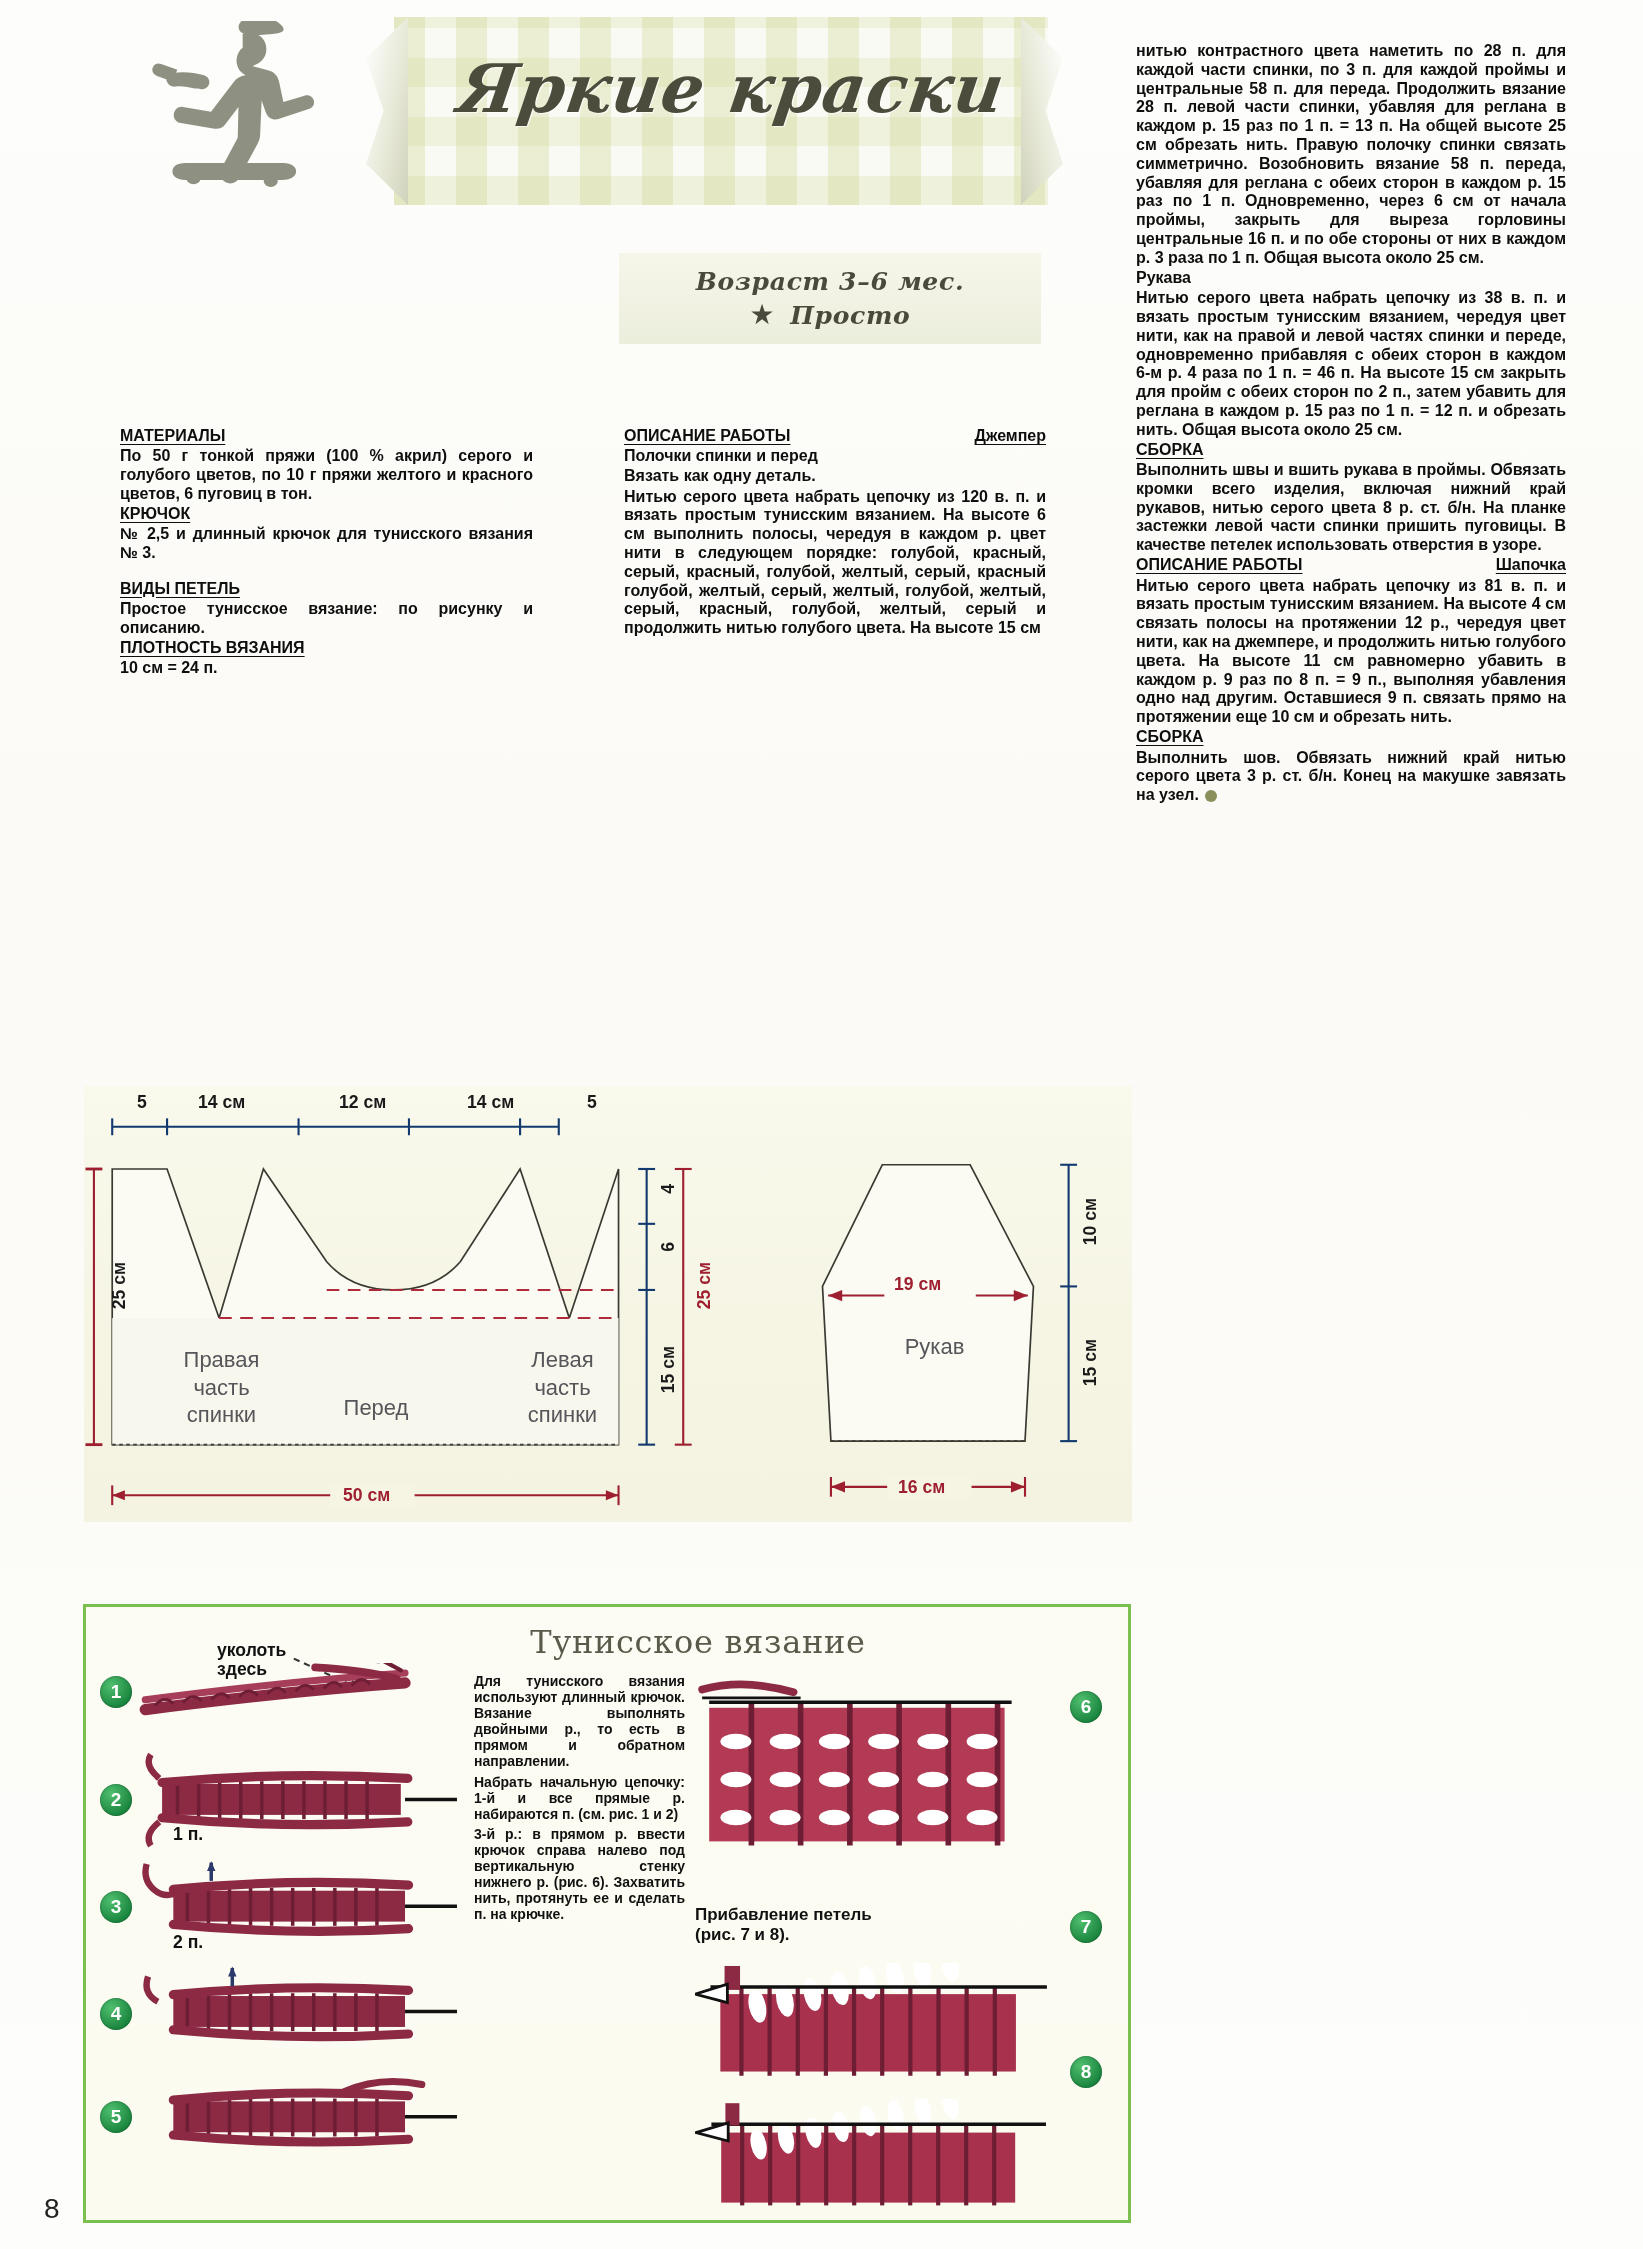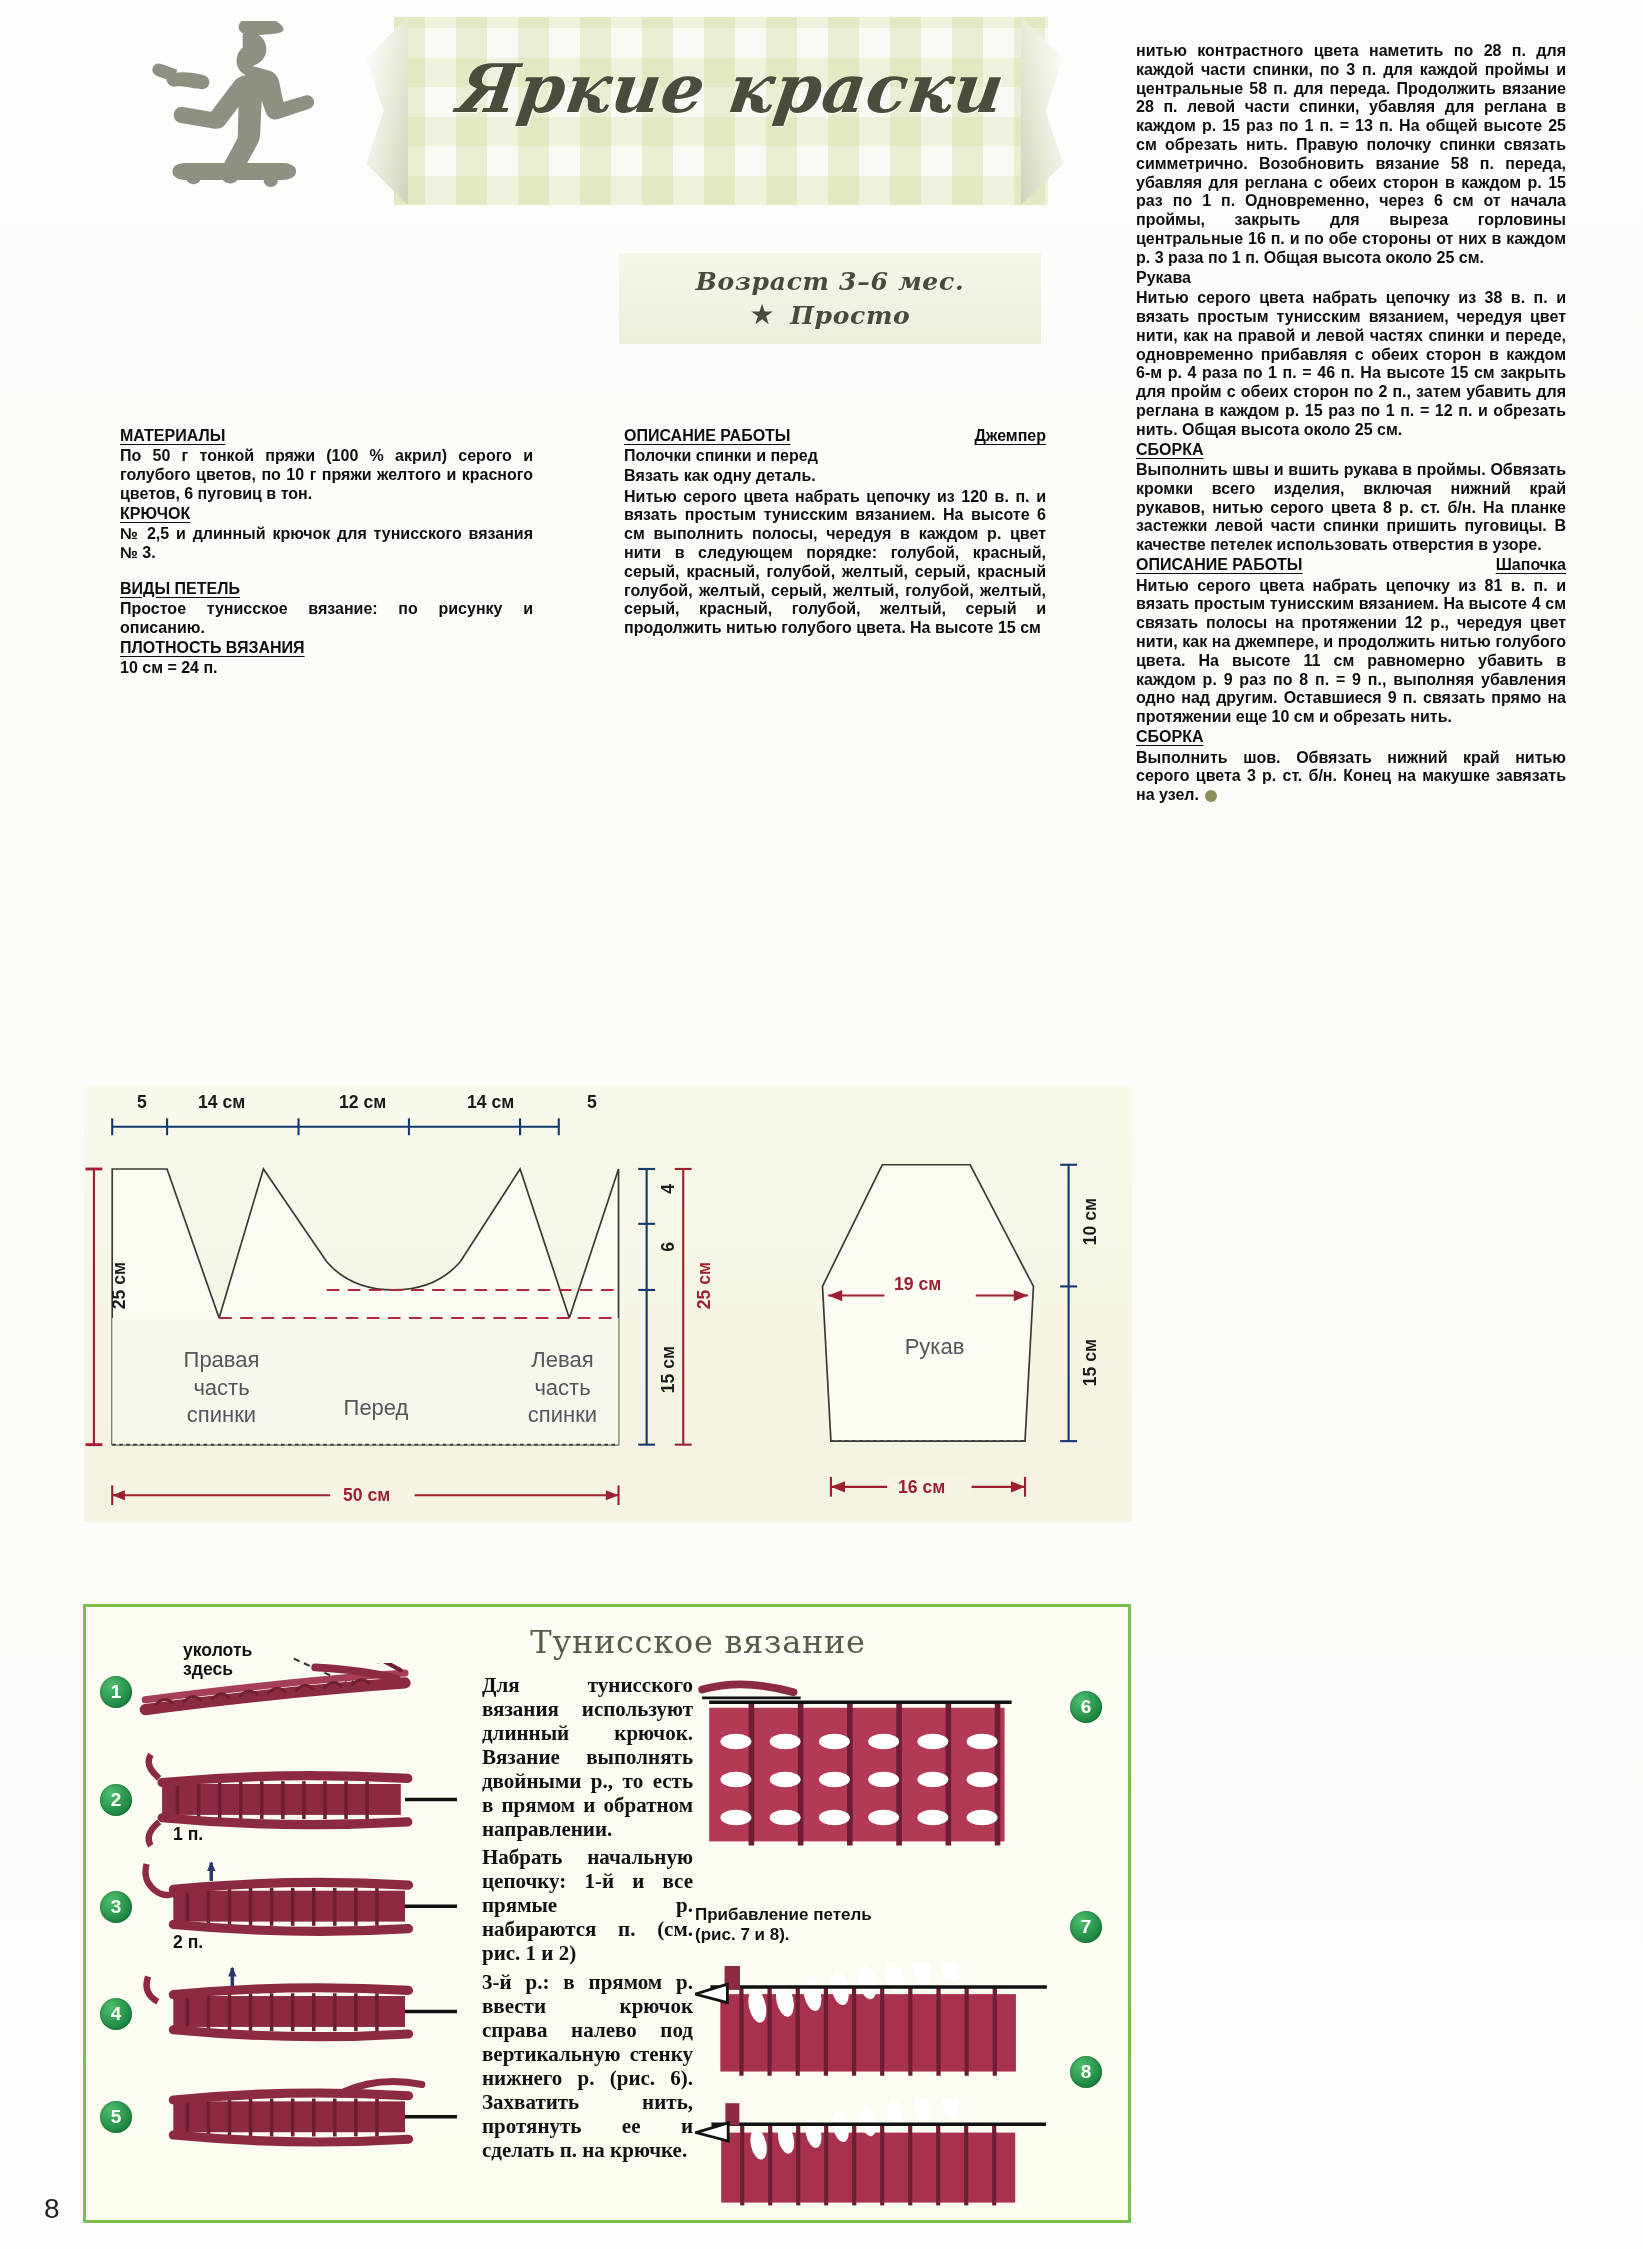--- a/index.html
+++ b/index.html
@@ -101,42 +101,42 @@
     background:linear-gradient(180deg,#fcfcf4 0%,#fbfbf0 100%);
     border:3.5px solid #7bbf4e;
     box-sizing:border-box;
   }
   .tun-title {
     position:absolute; left:394px; top:15.5px; width:436px;
     font-family:"DejaVu Serif", serif;
     font-size:32px; color:#5a5a4a; text-align:center; letter-spacing:0.7px;
   }
   .tun-text {
-    position:absolute; left:396px; top:67px; width:211px;
-    font-size:21px; line-height:1.14; color:#111; text-align:justify;
-    font-weight:bold; font-family:Liberation Serif, serif;
+    position:absolute; left:388px; top:67px; width:211px;
+    font-size:14px; line-height:1.14; color:#111; text-align:justify;
+    font-weight:bold; font-family:Liberation Sans, sans-serif;
   }
   .tun-text p { margin:0 0 4.9px 0; }
   .tun-cap {
     position:absolute; left:609px; top:298px; width:201px;
     font-size:17px; line-height:1.16; color:#111; font-weight:bold;
   }
   .stepnum {
     position:absolute; width:32px; height:32px; border-radius:50%;
     background:radial-gradient(circle at 35% 30%, #4fbf6e, #17823c 75%);
     color:#fff; font-size:19px; font-weight:bold;
     display:flex; align-items:center; justify-content:center;
     font-family:"Liberation Sans", sans-serif;
     box-shadow:inset 0 0 2.1px rgba(0,0,0,.4);
   }
   .plabel {
     position:absolute; font-size:17.6px; font-weight:bold; color:#111;
     font-family:"Liberation Sans", sans-serif;
   }
-  .callout { position:absolute; font-size:17.6px; font-weight:bold; color:#111; line-height:1.1; }
+  .callout { position:absolute; font-size:17.6px; font-weight:bold; color:#111; line-height:1.1;margin-left:34px; }
   
   .pagenum {
     position:absolute; left:44px; bottom:25px;
     font-size:28px; color:#222; font-family:"Liberation Sans", sans-serif;
   }
   .endmark {
     display:inline-block; width:12.7px; height:12.7px; margin-left:5.6px;
     border-radius:50%; background:#8a8f5c; vertical-align:middle;
   }
 </style>

